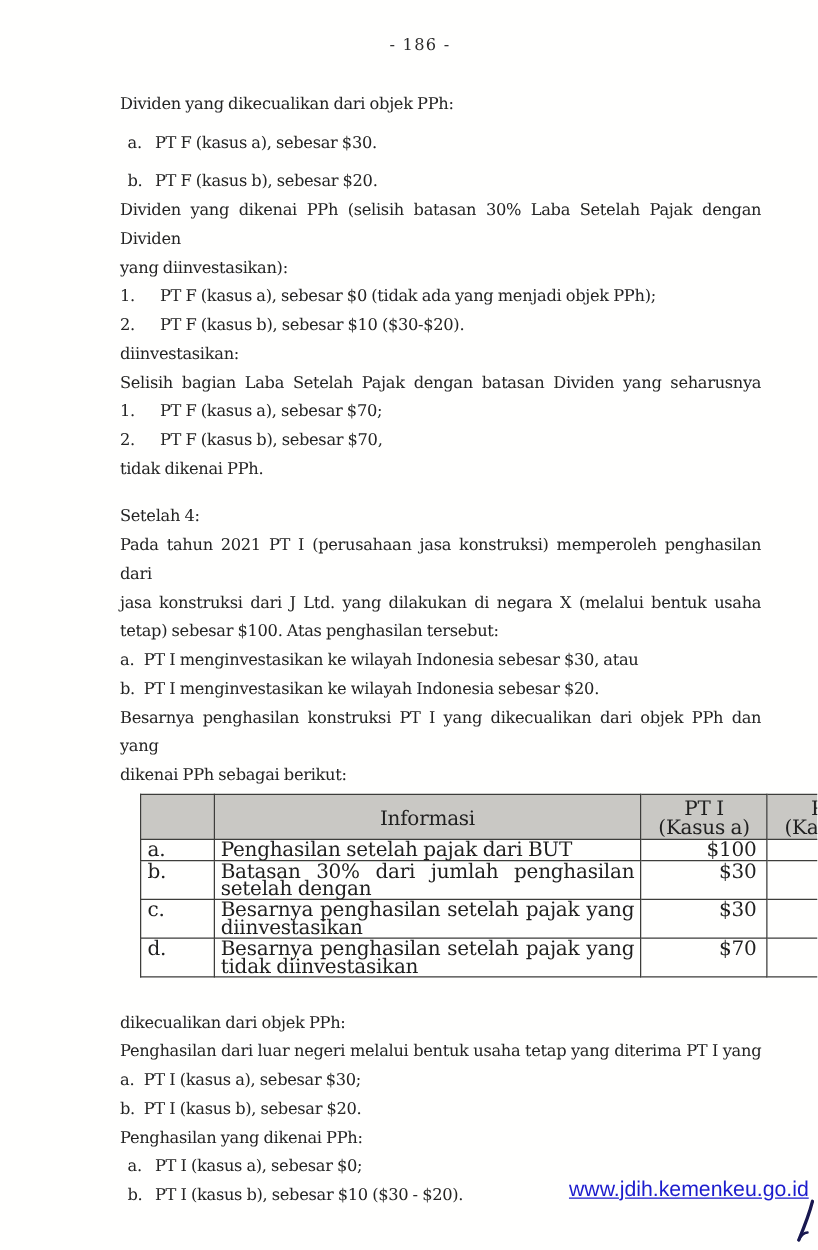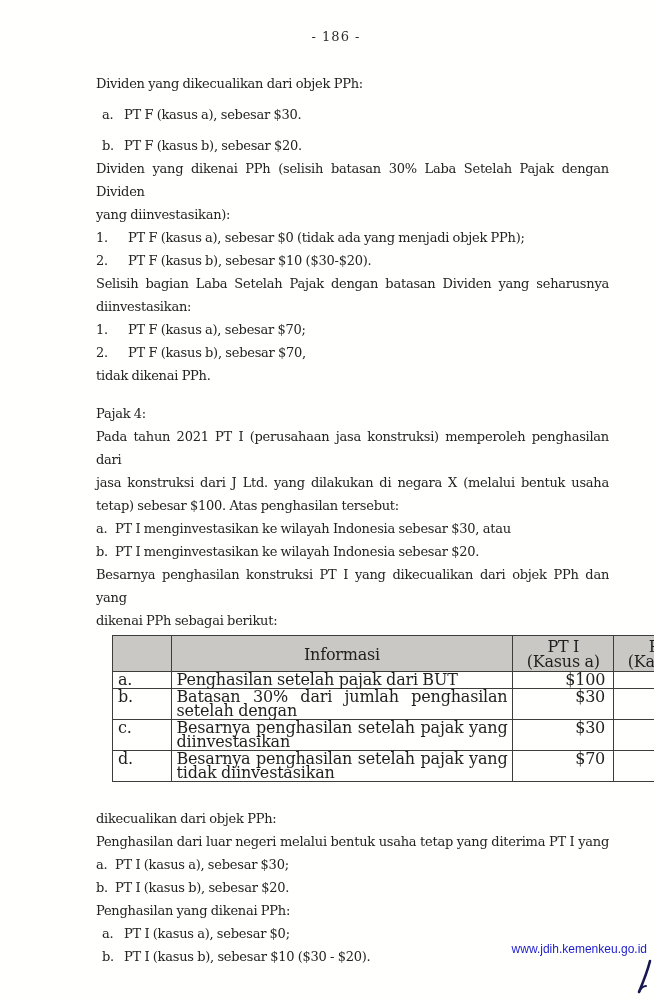--- a/index.html
+++ b/index.html
@@ -58,21 +58,21 @@
   .ctable th.c-info{width:281px;padding-top:11px;}
   .ctable th.c-a{width:72px;}
   .ctable th.c-b{width:78px;}
   .cell-l1.stretch{text-align:justify;text-align-last:justify;}
 
   .after-table{margin-top:25px;}
 
   .footer-url{
     position:absolute;top:942px;right:7px;
     font-family:"Liberation Sans", sans-serif;
-    font-size:12px;color:#1c1ccd;
+    font-size:17px;color:#1c1ccd;text-decoration:underline;
   }
   .pen-mark{position:absolute;top:958px;left:634px;}
 </style>
 </head>
 <body>
 
 <div class="page">
 
   <div class="page-number">- 186 -</div>
 
@@ -101,38 +101,38 @@
         <span class="m">1.</span>
         <span>PT F (kasus a), sebesar $0 (tidak ada yang menjadi objek PPh);</span>
       </div>
       <div class="li-num">
         <span class="m">2.</span>
         <span>PT F (kasus b), sebesar $10 ($30-$20).</span>
       </div>
     </div>
 
     <div>
+      <div class="ln">diinvestasikan:</div>
       <div class="ln just">Selisih bagian Laba Setelah Pajak dengan batasan Dividen yang seharusnya</div>
-      <div class="ln">diinvestasikan:</div>
     </div>
 
     <div>
       <div class="li-num">
         <span class="m">1.</span>
         <span>PT F (kasus a), sebesar $70;</span>
       </div>
       <div class="li-num">
         <span class="m">2.</span>
         <span>PT F (kasus b), sebesar $70,</span>
       </div>
     </div>
 
     <div class="ln">tidak dikenai PPh.</div>
 
-    <div class="ln heading">Pajak 4:</div>
+    <div class="ln heading">Setelah 4:</div>
 
     <div>
       <div class="ln just">Pada tahun 2021 PT I (perusahaan jasa konstruksi) memperoleh penghasilan dari</div>
       <div class="ln just">jasa konstruksi dari J Ltd. yang dilakukan di negara X (melalui bentuk usaha</div>
       <div class="ln">tetap) sebesar $100. Atas penghasilan tersebut:</div>
     </div>
 
     <div>
       <div class="li-flush">
         <span class="m">a.</span>

